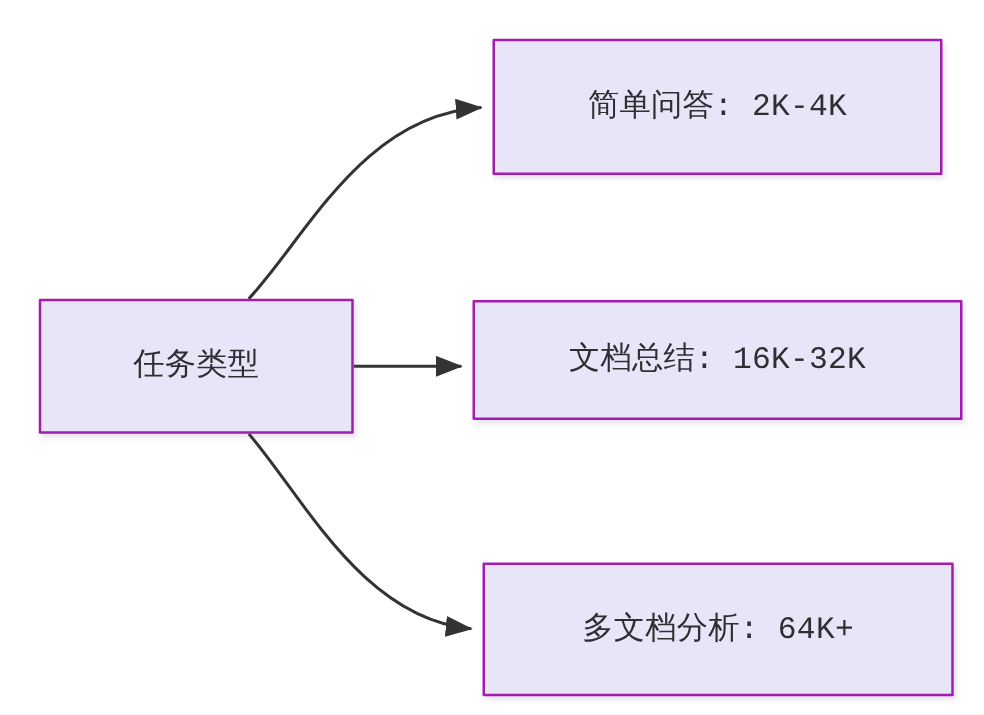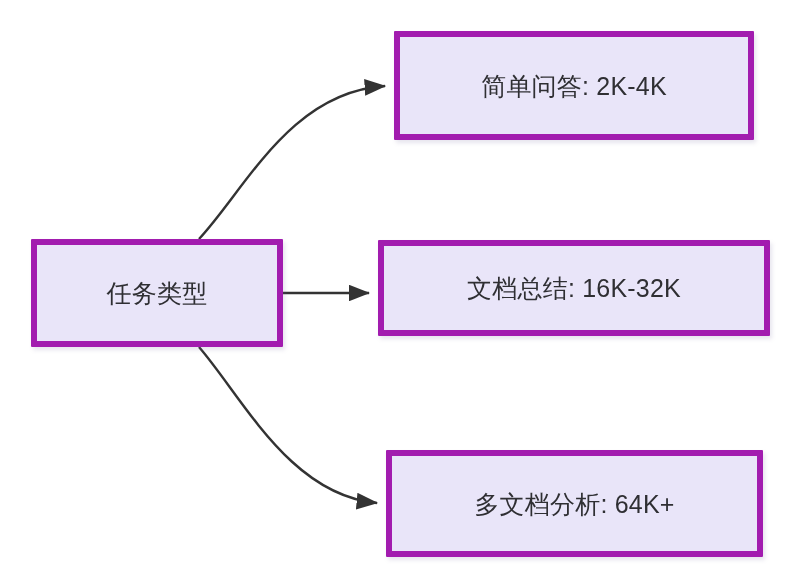--- a/index.html
+++ b/index.html
@@ -23,26 +23,27 @@
     left: 0;
     top: 0;
     width: 787px;
     height: 572px;
     pointer-events: none;
   }
   .node {
     position: absolute;
     box-sizing: border-box;
     background: #e9e5f9;
-    border: 6px solid #a21caf;
+    border: 2px solid #a21caf;
     border-radius: 1px;
     display: flex;
     align-items: center;
     justify-content: center;
     box-shadow: 2px 3px 4px rgba(120, 110, 160, 0.18);
+    font-family: Liberation Mono, monospace;
   }
   .node-label {
     font-size: 25px;
     line-height: 1.2;
     color: #2f2f33;
     letter-spacing: 0.2px;
     white-space: nowrap;
     text-align: center;
   }
   #node-source {

